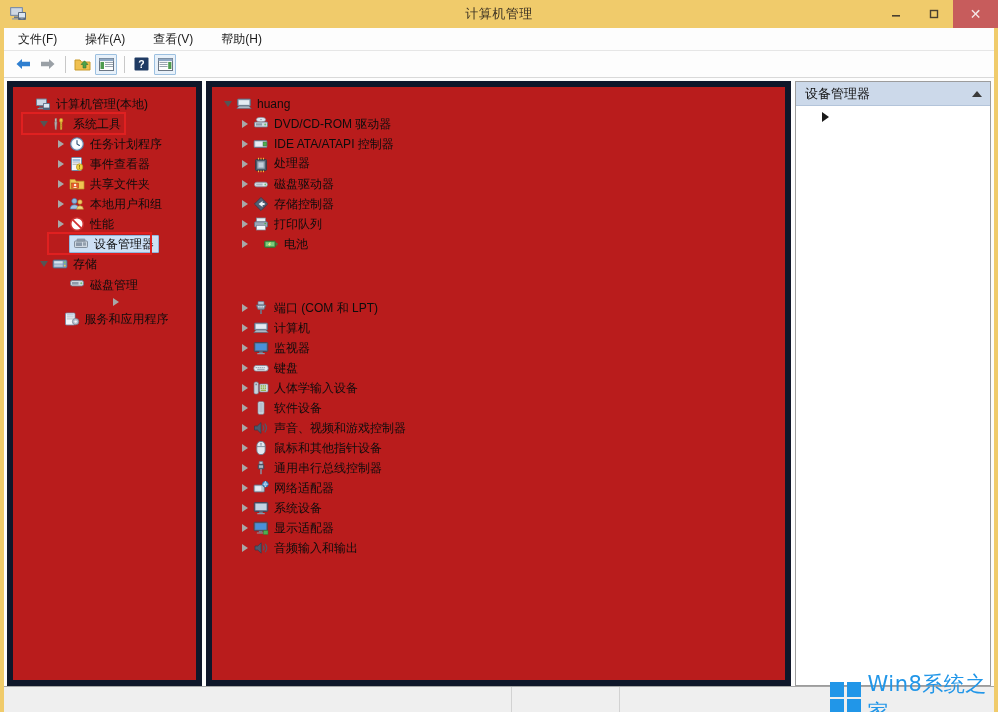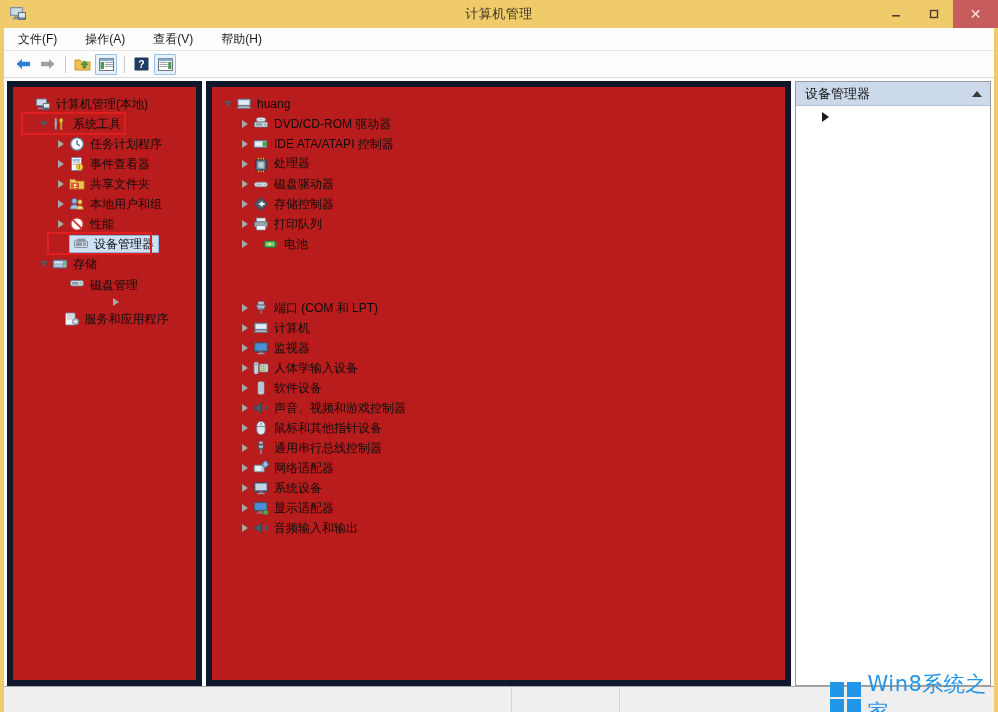--- a/index.html
+++ b/index.html
@@ -671,20 +671,41 @@
               <span class="tlabel">监视器</span>
             </span>
           </div>
           <div class="trow" style="padding-left: 25px;">
             <span class="exp">
               <span class="tri-collapsed"></span>
             </span>
             <span style="display: flex; align-items: center; height: 18px;">
               <span class="ticon">
                 <svg width="16" height="16" viewBox="0 0 16 16">
+                  <rect x="0.8" y="5.5" width="14.4" height="5.6" rx="2.4" fill="#e4e9ef" stroke="#7b8897" stroke-width=".8"></rect>
+                  <g fill="#9aa6b4">
+                    <rect x="2.6" y="7" width="1.3" height="1.1"></rect>
+                    <rect x="4.6" y="7" width="1.3" height="1.1"></rect>
+                    <rect x="6.6" y="7" width="1.3" height="1.1"></rect>
+                    <rect x="8.6" y="7" width="1.3" height="1.1"></rect>
+                    <rect x="10.6" y="7" width="1.3" height="1.1"></rect>
+                    <rect x="4.2" y="8.8" width="7.4" height="1.1"></rect>
+                  </g>
+                </svg>
+              </span>
+              <span class="tlabel">键盘</span>
+            </span>
+          </div>
+          <div class="trow" style="padding-left: 25px;">
+            <span class="exp">
+              <span class="tri-collapsed"></span>
+            </span>
+            <span style="display: flex; align-items: center; height: 18px;">
+              <span class="ticon">
+                <svg width="16" height="16" viewBox="0 0 16 16">
                   <rect x="1" y="2" width="4.4" height="12" rx="1.6" fill="#c9d2dc" stroke="#6d7b8c" stroke-width=".7"></rect>
                   <circle cx="3.2" cy="4.4" r=".9" fill="#7b8897"></circle>
                   <rect x="6.6" y="4" width="8.4" height="8" rx="1" fill="#dbe3ec" stroke="#6d7b8c" stroke-width=".7"></rect>
                   <g fill="#8fb03f">
                     <rect x="7.6" y="5.2" width="1.5" height="1.5"></rect>
                     <rect x="9.6" y="5.2" width="1.5" height="1.5"></rect>
                     <rect x="11.6" y="5.2" width="1.5" height="1.5"></rect>
                     <rect x="7.6" y="7.4" width="1.5" height="1.5"></rect>
                     <rect x="9.6" y="7.4" width="1.5" height="1.5"></rect>
                     <rect x="11.6" y="7.4" width="1.5" height="1.5"></rect>

